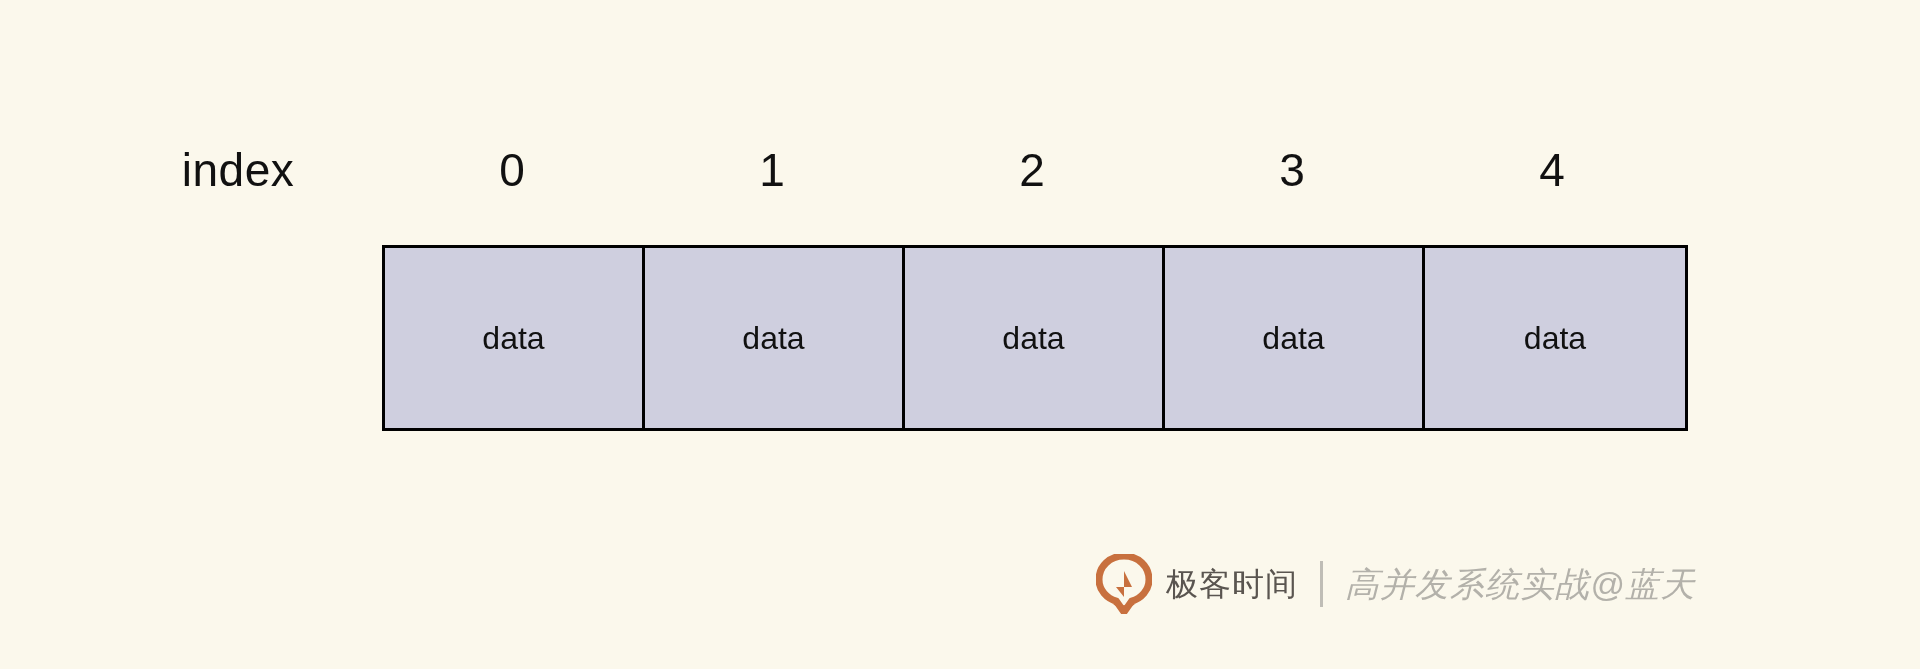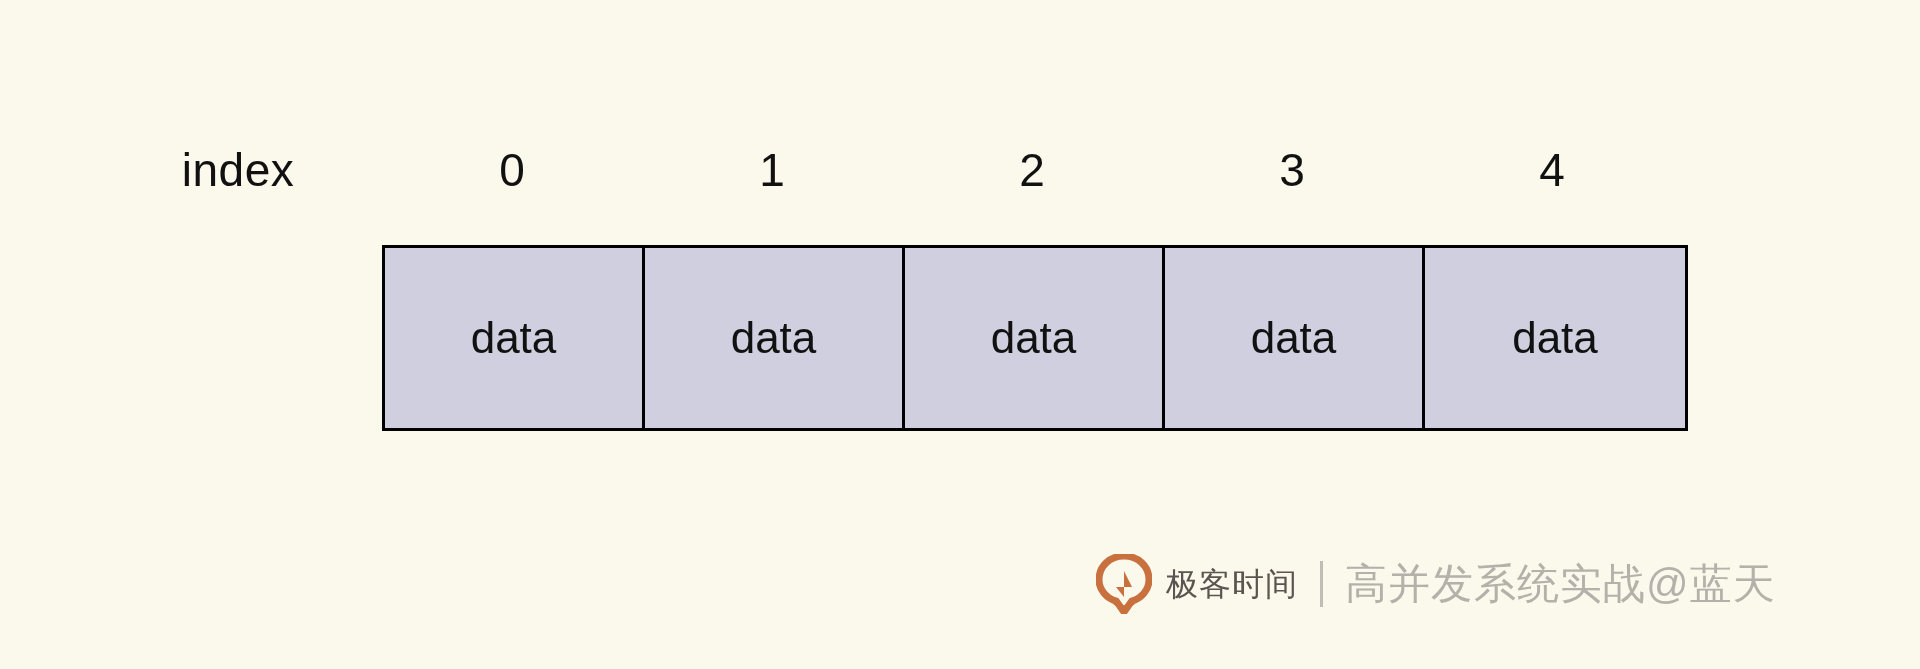--- a/index.html
+++ b/index.html
@@ -61,21 +61,21 @@
   }
   .array-cell {
     width: 260px;
     height: 180px;
     box-sizing: border-box;
     background: #CFCFDF;
     border-right: 3px solid #000000;
     display: flex;
     align-items: center;
     justify-content: center;
-    font-size: 44px;
+    font-size: 32px;
     color: #111111;
   }
   .array-cell:last-child {
     border-right: none;
   }
 
   
   .watermark {
     position: absolute;
     left: 1096px;
@@ -99,25 +99,26 @@
     white-space: nowrap;
   }
   .wm-divider {
     margin: 0 22px;
     width: 3px;
     height: 46px;
     background: #BFBDB6;
     flex: 0 0 auto;
   }
   .wm-tagline {
-    font-size: 42px;
+    font-size: 34px;
     color: #B3B1AA;
     letter-spacing: 1px;
     line-height: 56px;
     white-space: nowrap;
+    font-style: italic;
   }
 </style>
 </head>
 <body>
 
 <div id="canvas">
 
   <div class="index-label">index</div>
 
   <div class="index-row">

